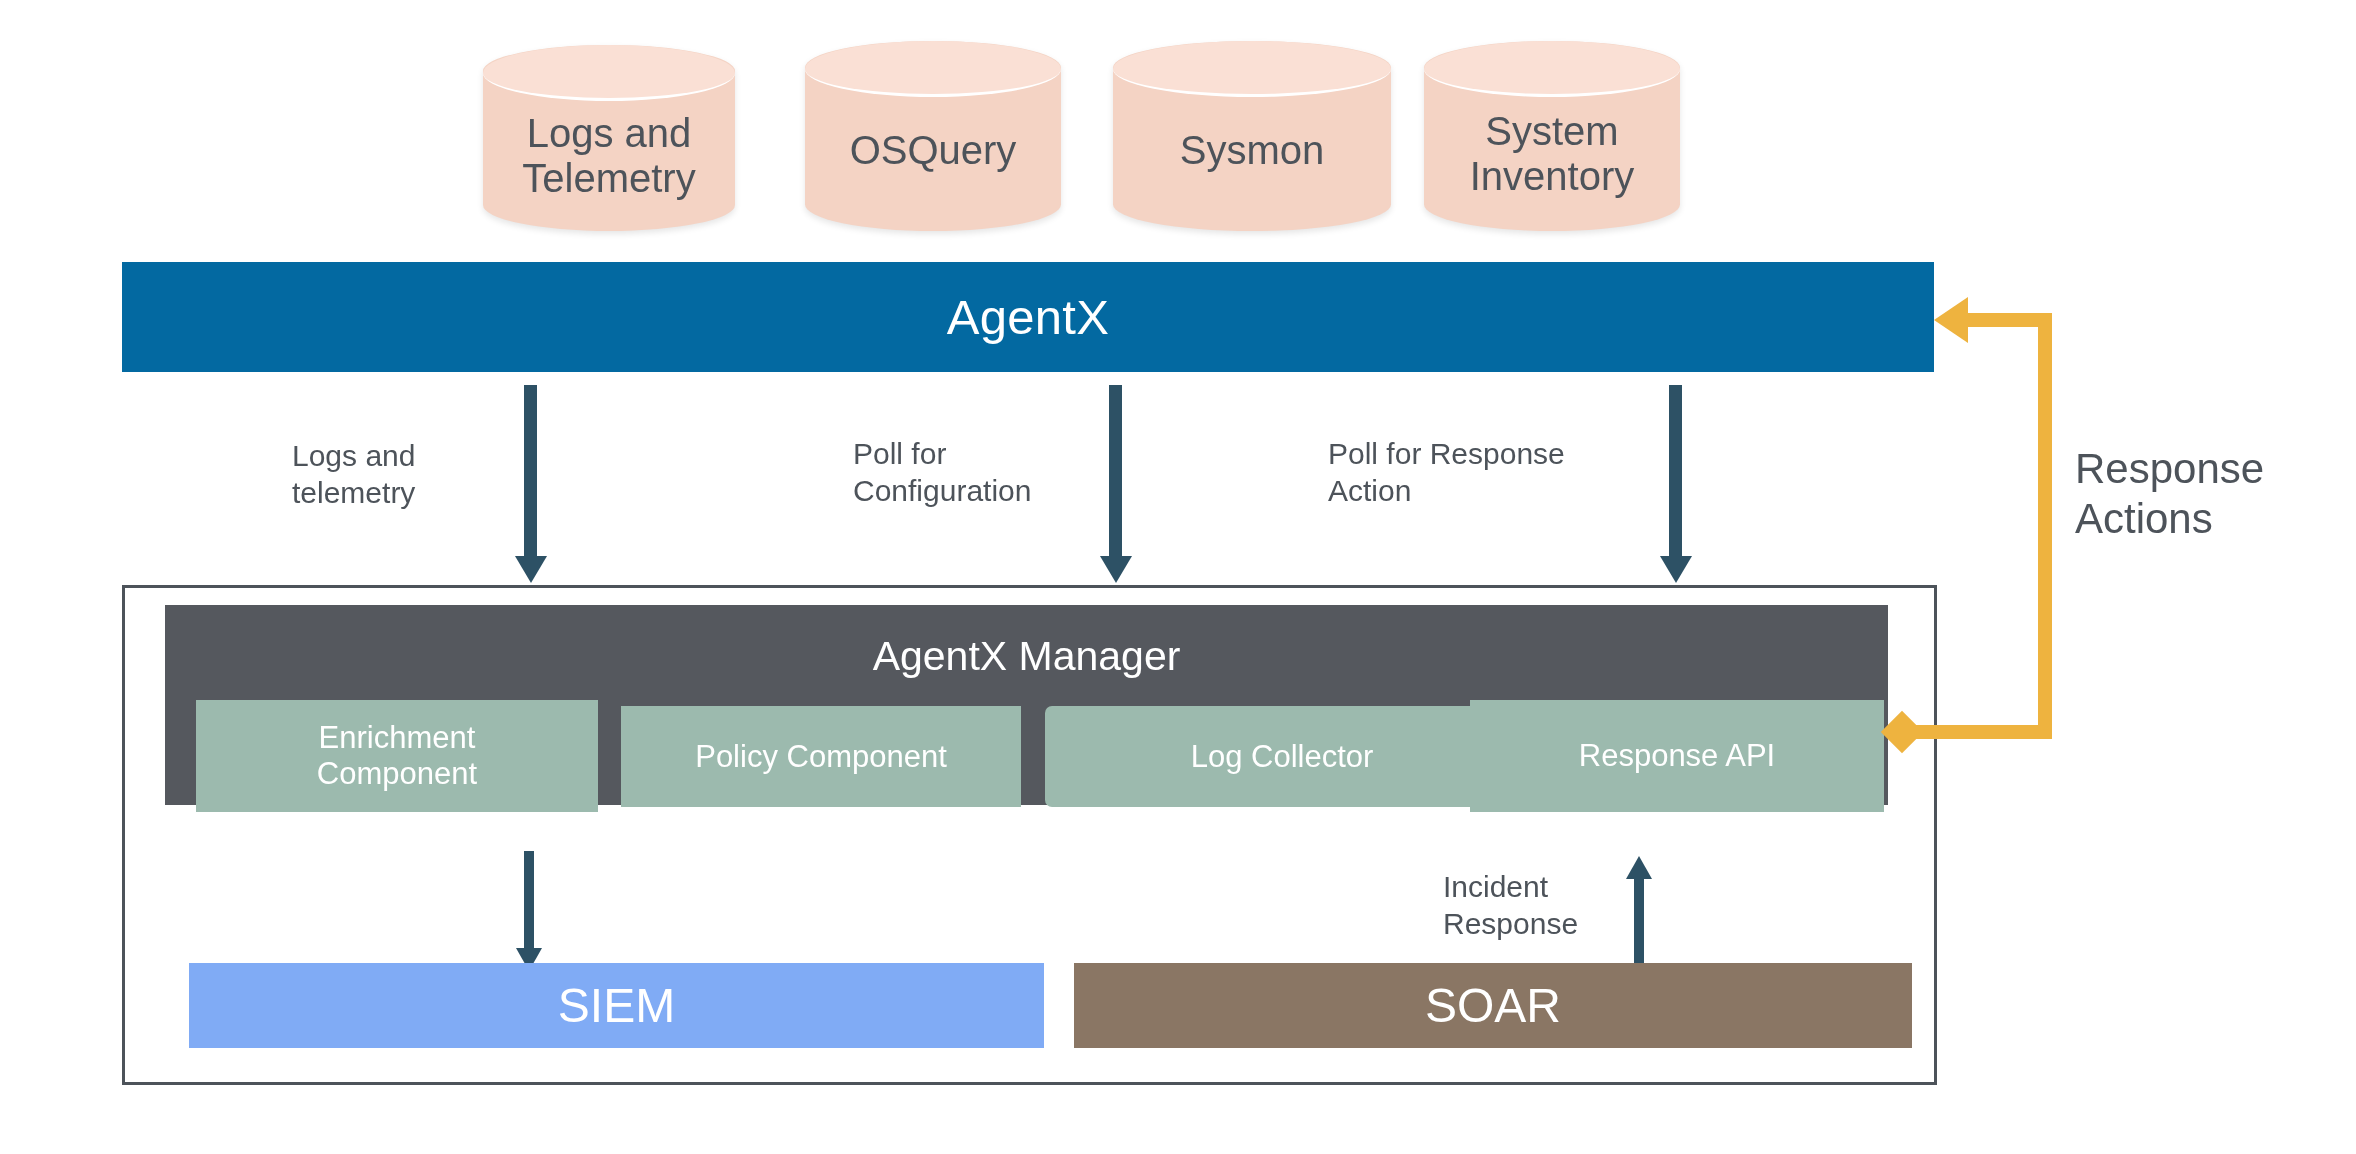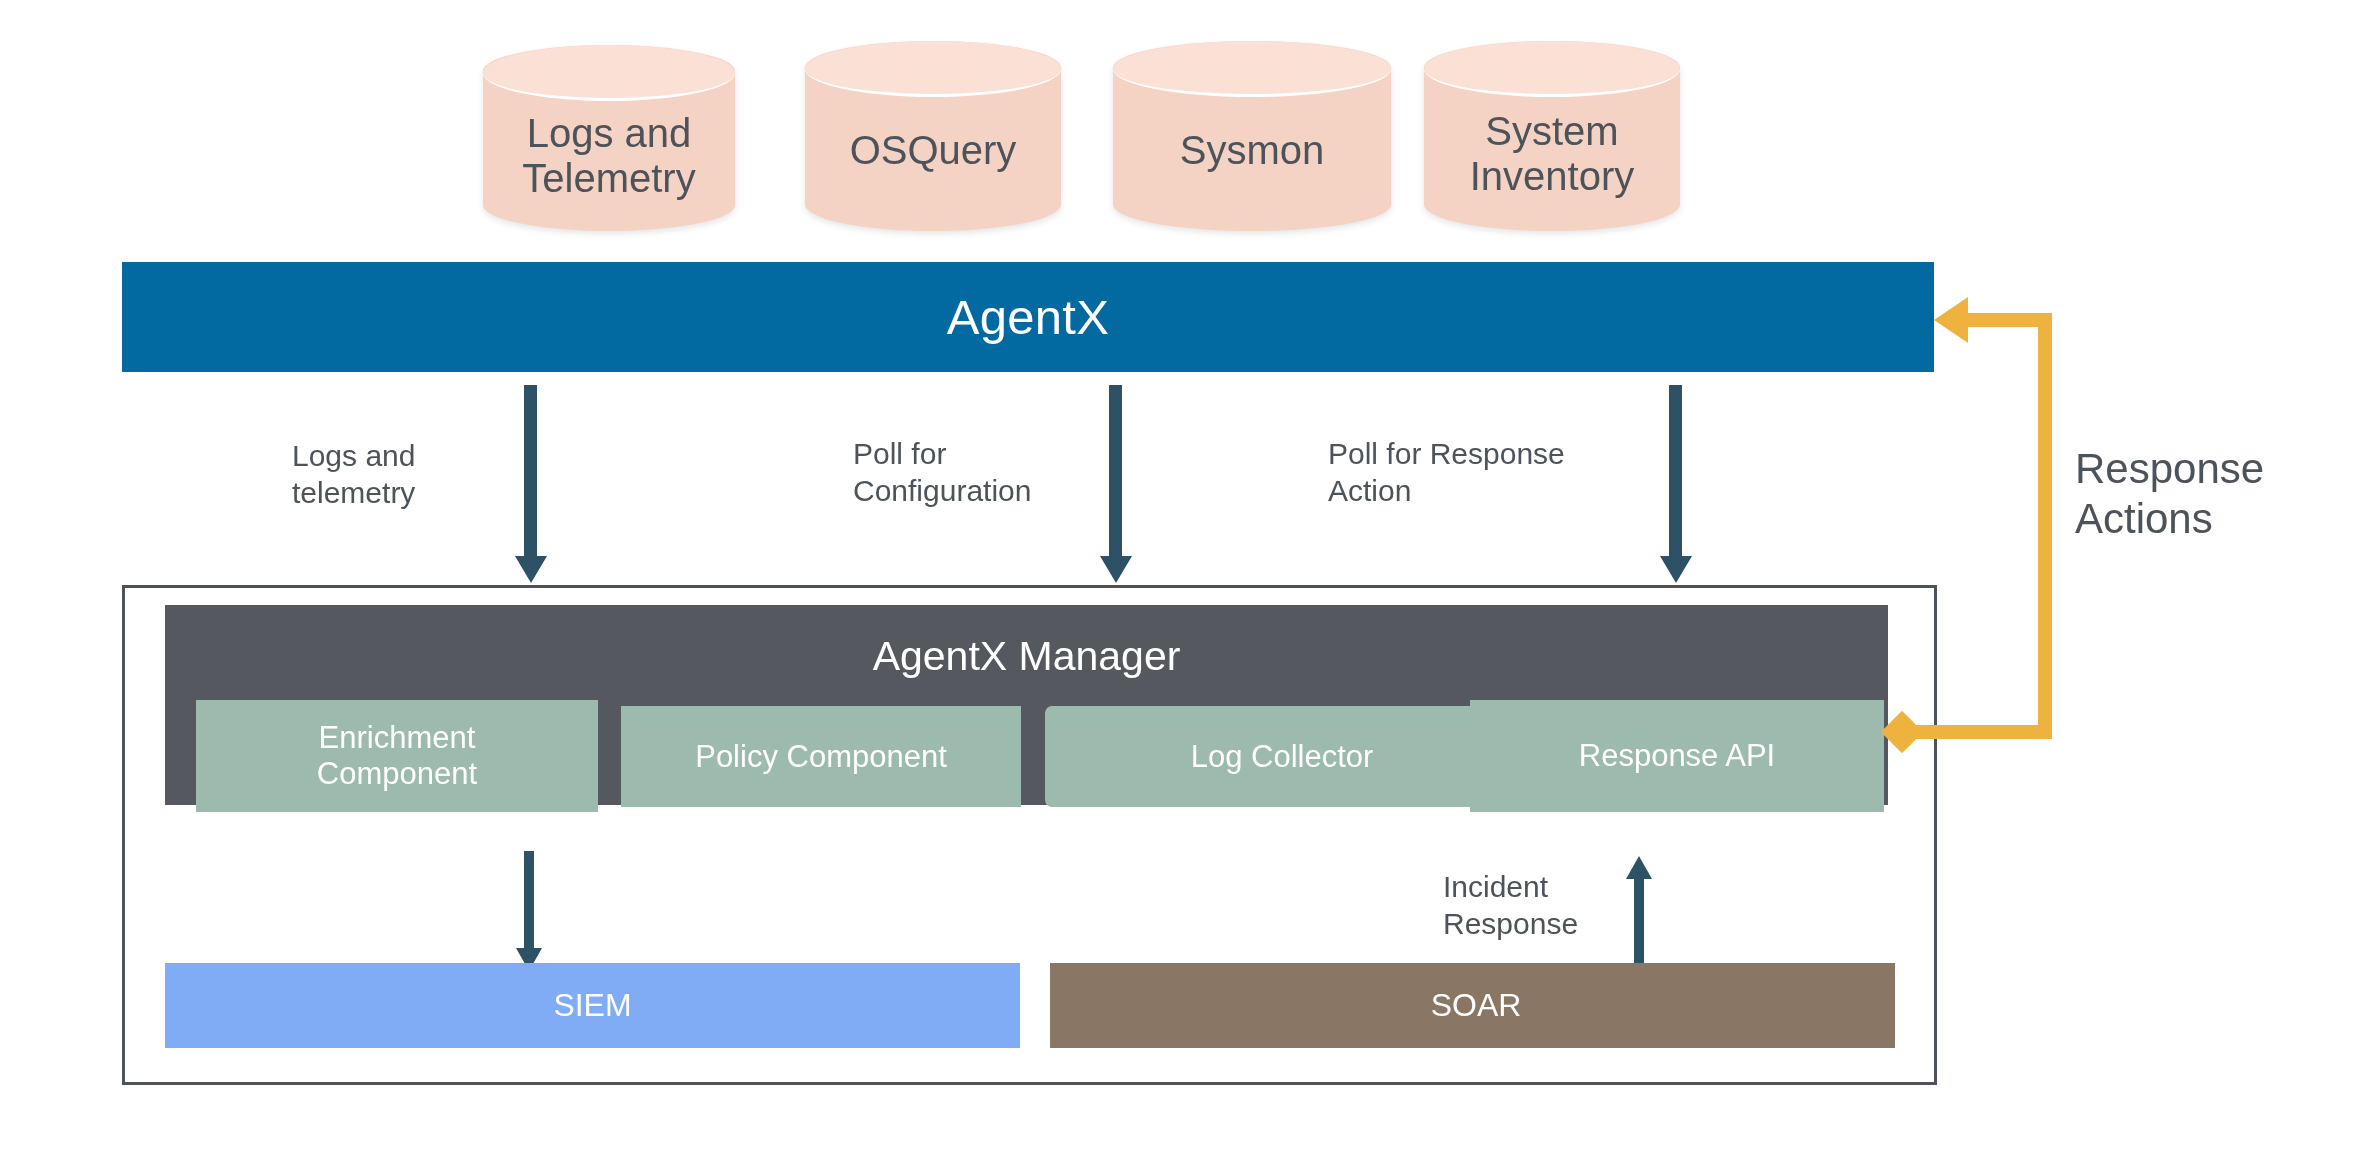--- a/index.html
+++ b/index.html
@@ -130,21 +130,22 @@
     line-height:1.16;
     white-space:pre-line;
   }
 
   .sink{
     position:absolute;
     display:flex;
     align-items:center;
     justify-content:center;
     color:#ffffff;
-    font-size:32px;
+    font-size:48px;
+    margin-left:24px;
   }
   .sink.siem{background:#80abf5;}
   .sink.soar{background:#8a7664;}
 
   
   .org{position:absolute;background:#eeb33f;}
   .org-diamond{
     position:absolute;
     width:30px;height:30px;
     background:#eeb33f;
@@ -220,21 +221,21 @@
   <div class="comp" style="left:1045px;top:706px;width:474px;height:101px;border-radius:7px;">Log Collector</div>
   <div class="comp" style="left:1470px;top:700px;width:414px;height:112px;">Response API</div>
 
   <div class="v-arrow thin" style="left:524px;top:851px;height:98px;"></div>
 
   <div class="v-arrow thin up" style="left:1634px;top:878px;height:96px;"></div>
   <div class="flow-label" style="left:1443px;top:869px;width:260px;">Incident
 Response</div>
 
   <div class="sink siem" style="left:165px;top:963px;width:855px;height:85px;">SIEM</div>
-  <div class="sink soar" style="left:1050px;top:963px;width:838px;height:85px;padding-left:7px;">SOAR</div>
+  <div class="sink soar" style="left:1050px;top:963px;width:838px;height:85px;">SOAR</div>
 
   <div class="org" style="left:1900px;top:725px;width:152px;height:14px;"></div>
   <div class="org" style="left:2038px;top:313px;width:14px;height:426px;"></div>
   <div class="org" style="left:1962px;top:313px;width:90px;height:14px;"></div>
   <div class="org-arrowhead" style="left:1934px;top:297px;"></div>
   <div class="org-diamond" style="left:1887px;top:717px;"></div>
 
   <div class="resp-label" style="left:2075px;top:444px;width:270px;">Response
 Actions</div>
 

